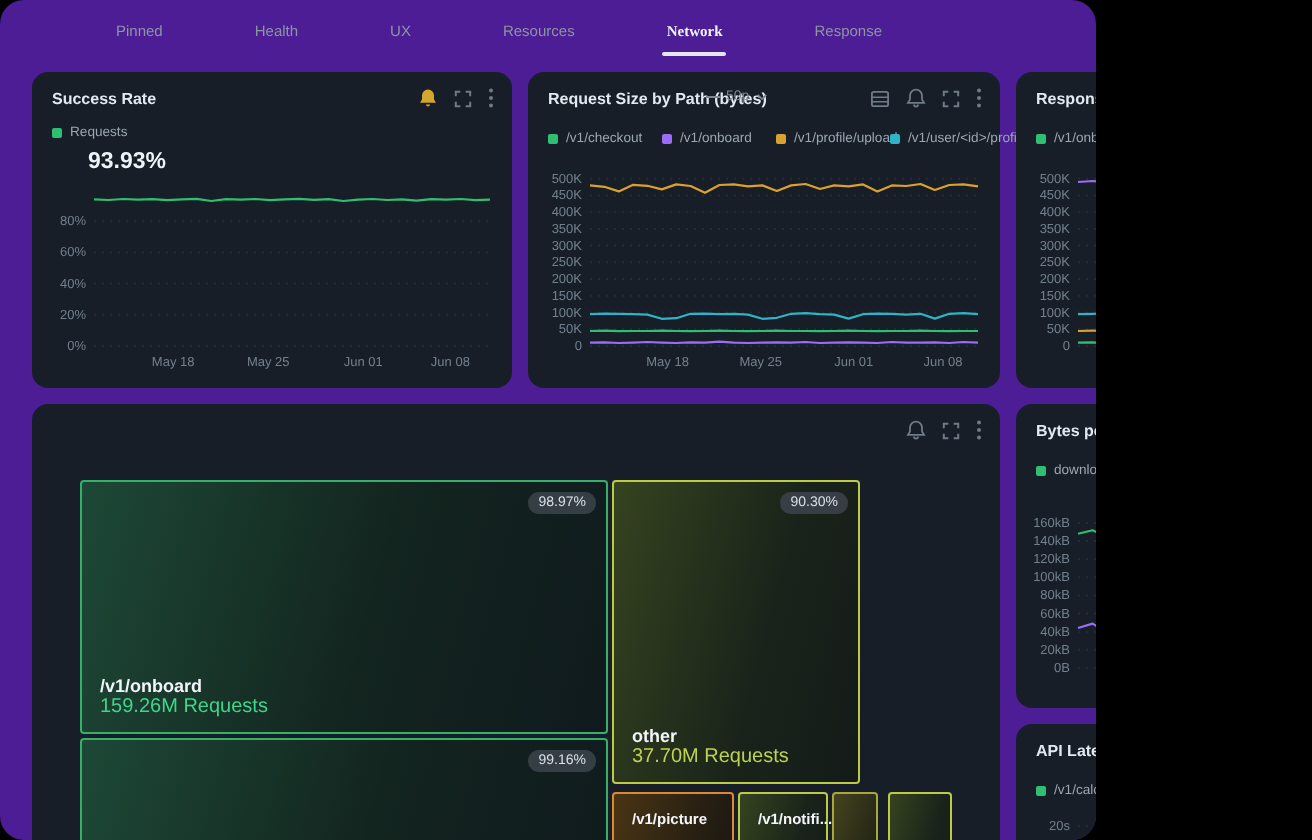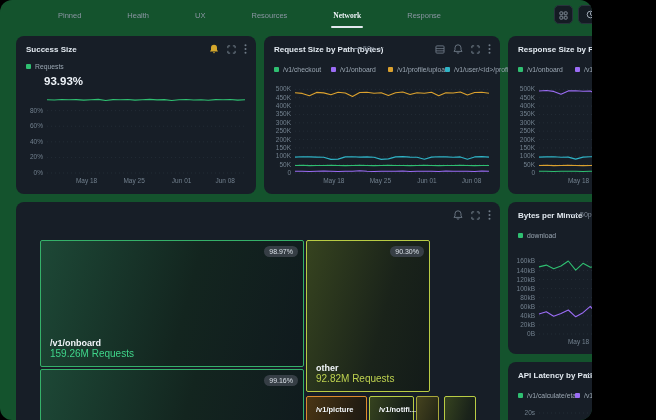--- a/index.html
+++ b/index.html
@@ -1,16 +1,16 @@
 <!DOCTYPE html>
 <html><head>
 <meta charset="utf-8">
 <style>
   html,body { margin:0; padding:0; background:#000; }
-  .screen { position:relative; width:592px; height:420px; background:#14532d; border-radius:12px;
+  .screen { position:relative; width:548px; height:420px; background:#4c1d95; border-radius:12px;
             overflow:hidden; font-family:"Liberation Sans", sans-serif; }
 
   
   .nav { position:absolute; left:0; top:0; right:0; height:30px; }
   .tabs { position:absolute; left:58px; top:0; height:30px; display:flex; gap:46px; align-items:center; }
   .tab { position:relative; font-size:7.5px; color:#8b96a3; cursor:default; }
   .tab.active { color:#eef3f8; font-weight:bold;font-family:Liberation Serif, serif; }
   .tab.active::after { content:""; position:absolute; left:-2px; right:-2px; bottom:-8px; height:2px;
                        background:#e2e8ee; border-radius:1px; }
   .nav-right { position:absolute; left:554px; top:5px; display:flex; gap:5px; align-items:center; }
@@ -103,21 +103,21 @@
           <svg width="7" height="6" viewBox="0 0 8 7">
               <polyline points="1,2 4,5 7,2" fill="none" stroke="currentColor" stroke-width="1.1"></polyline>
             </svg>
         </span>
       </div>
 
     </div>
   </div>
 
   <div class="panel" id="panel-success">
-    <div class="panel-title">Success Size</div>
+    <div class="panel-title">Success Rate</div>
     <div class="panel-icons">
       <span style="color:#d4a72c;">
         <svg width="10" height="10" viewBox="0 0 10 10">
             <path d="M5 0.8a3 3 0 0 0-3 3v2L1 7.4h8L8 5.8v-2a3 3 0 0 0-3-3z" fill="currentColor"></path>
             <path d="M4 8.3a1 1 0 0 0 2 0z" fill="currentColor"></path>
           </svg>
       </span>
       <span>
         <svg width="9" height="9" viewBox="0 0 10 10">
             <path d="M1 3.5V1h2.5 M6.5 1H9v2.5 M9 6.5V9H6.5 M3.5 9H1V6.5" fill="none" stroke="currentColor" stroke-width="1.1"></path>
@@ -323,21 +323,21 @@
           <span class="badge">98.97%</span>
           <span class="lbl" style="bottom: 18px;">/v1/onboard</span>
           <span class="sub sub-green" style="bottom: 7px;">159.26M Requests</span>
         </div>
         <div class="cell tone-green" style="left: 24px; top: 167px; width: 264px; height: 85px;">
           <span class="badge">99.16%</span>
         </div>
         <div class="cell tone-lime big" style="left: 290px; top: 38px; width: 124px; height: 152px;">
           <span class="badge">90.30%</span>
           <span class="lbl" style="bottom: 18px;">other</span>
-          <span class="sub sub-lime" style="bottom: 7px;">92.82M Requests</span>
+          <span class="sub sub-lime" style="bottom: 7px;">37.70M Requests</span>
         </div>
         <div class="cell tone-orange" style="left: 290px; top: 194px; width: 61px; height: 62px;">
           <span class="lbl" style="top: 8px;">/v1/picture</span>
         </div>
         <div class="cell tone-lime" style="left: 353px; top: 194px; width: 45px; height: 62px;">
           <span class="lbl" style="top: 8px;">/v1/notifi...</span>
         </div>
         <div class="cell tone-olive" style="left: 400px; top: 194px; width: 23px; height: 62px;"></div>
         <div class="cell tone-lime" style="left: 428px; top: 194px; width: 32px; height: 62px;"></div>
       </div>

